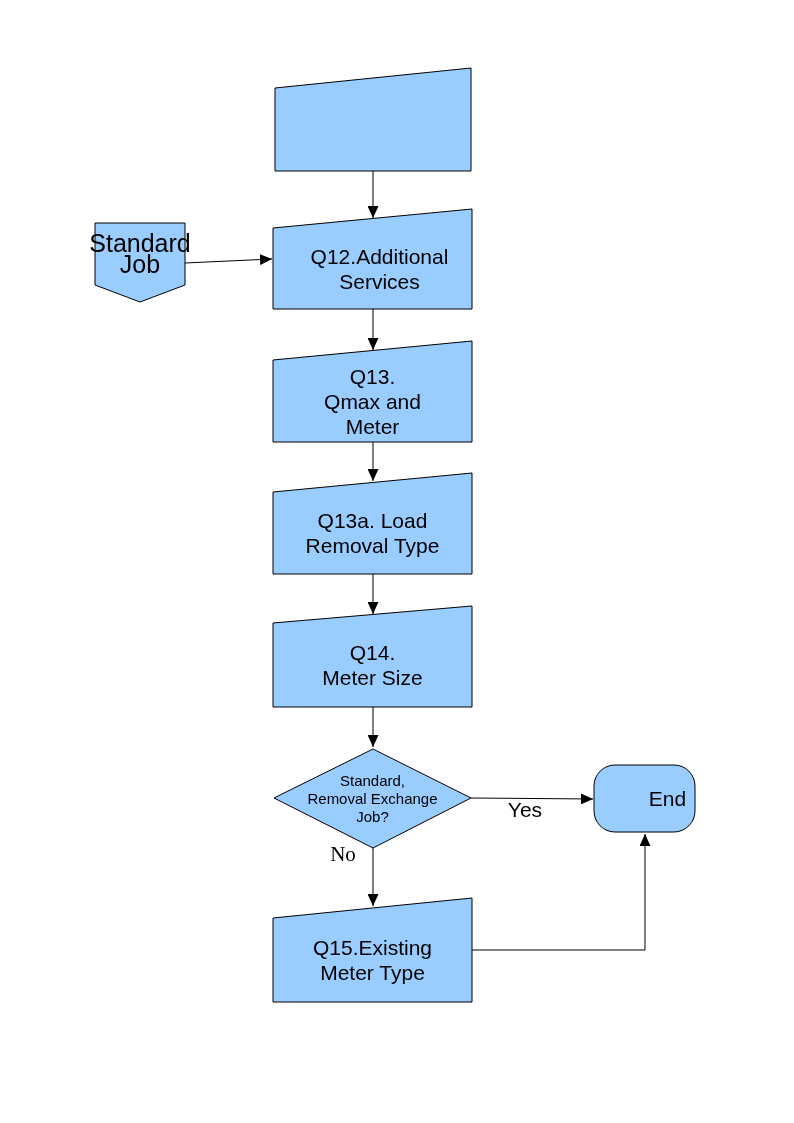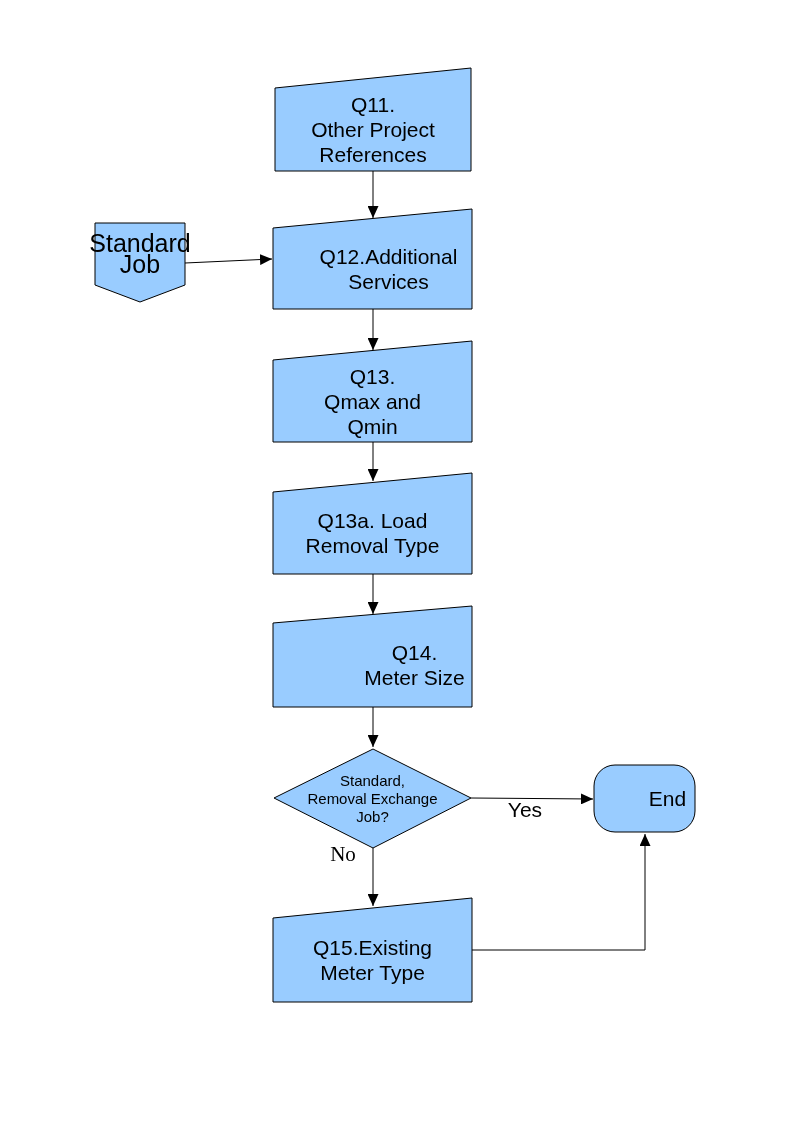--- a/index.html
+++ b/index.html
@@ -72,38 +72,35 @@
     <polygon class="shape" points="95,223 185,223 185,285 140,302 95,285"></polygon>
     <polygon class="shape" points="273,228 472,209 472,309 273,309"></polygon>
     <polygon class="shape" points="273,360 472,341 472,442 273,442"></polygon>
     <polygon class="shape" points="273,492 472,473 472,574 273,574"></polygon>
     <polygon class="shape" points="273,623 472,606 472,707 273,707"></polygon>
     <polygon class="shape" points="373,749 471,798 373,848 274,798"></polygon>
     <rect class="shape" x="594" y="765" width="101" height="67" rx="21" ry="21"></rect>
     <polygon class="shape" points="273,918 472,898 472,1002 273,1002"></polygon>
   </svg>
 
-  <div class="label" style="left:275px; top:88px; width:196px; height:83px;">Q11.
-Other Project
-References</div>
 
   <div class="label label-mid" style="left:95px; top:223px; width:90px; height:62px;">Standard
 Job</div>
 
-  <div class="label" style="left:273px; top:228px; width:217px; height:81px;padding-left:7px;">Q12.Additional
+  <div class="label" style="left:264px; top:228px; width:217px; height:81px;padding-left:7px;">Q12.Additional
 Services</div>
 
   <div class="label" style="left:273px; top:360px; width:199px; height:82px;">Q13.
 Qmax and
-Qmin</div>
+Meter</div>
 
   <div class="label" style="left:273px; top:492px; width:199px; height:82px;">Q13a. Load
 Removal Type</div>
 
-  <div class="label" style="left:273px; top:623px; width:199px; height:84px;padding-left:42px;">Q14.
+  <div class="label" style="left:273px; top:623px; width:199px; height:84px;">Q14.
 Meter Size</div>
 
   <div class="label label-small" style="left:274px; top:749px; width:197px; height:99px;">Standard,
 Removal Exchange
 Job?</div>
 
   <div class="label" style="left:617px; top:765px; width:101px; height:67px;">End</div>
 
   <div class="label" style="left:273px; top:918px; width:199px; height:84px;">Q15.Existing
 Meter Type</div>

